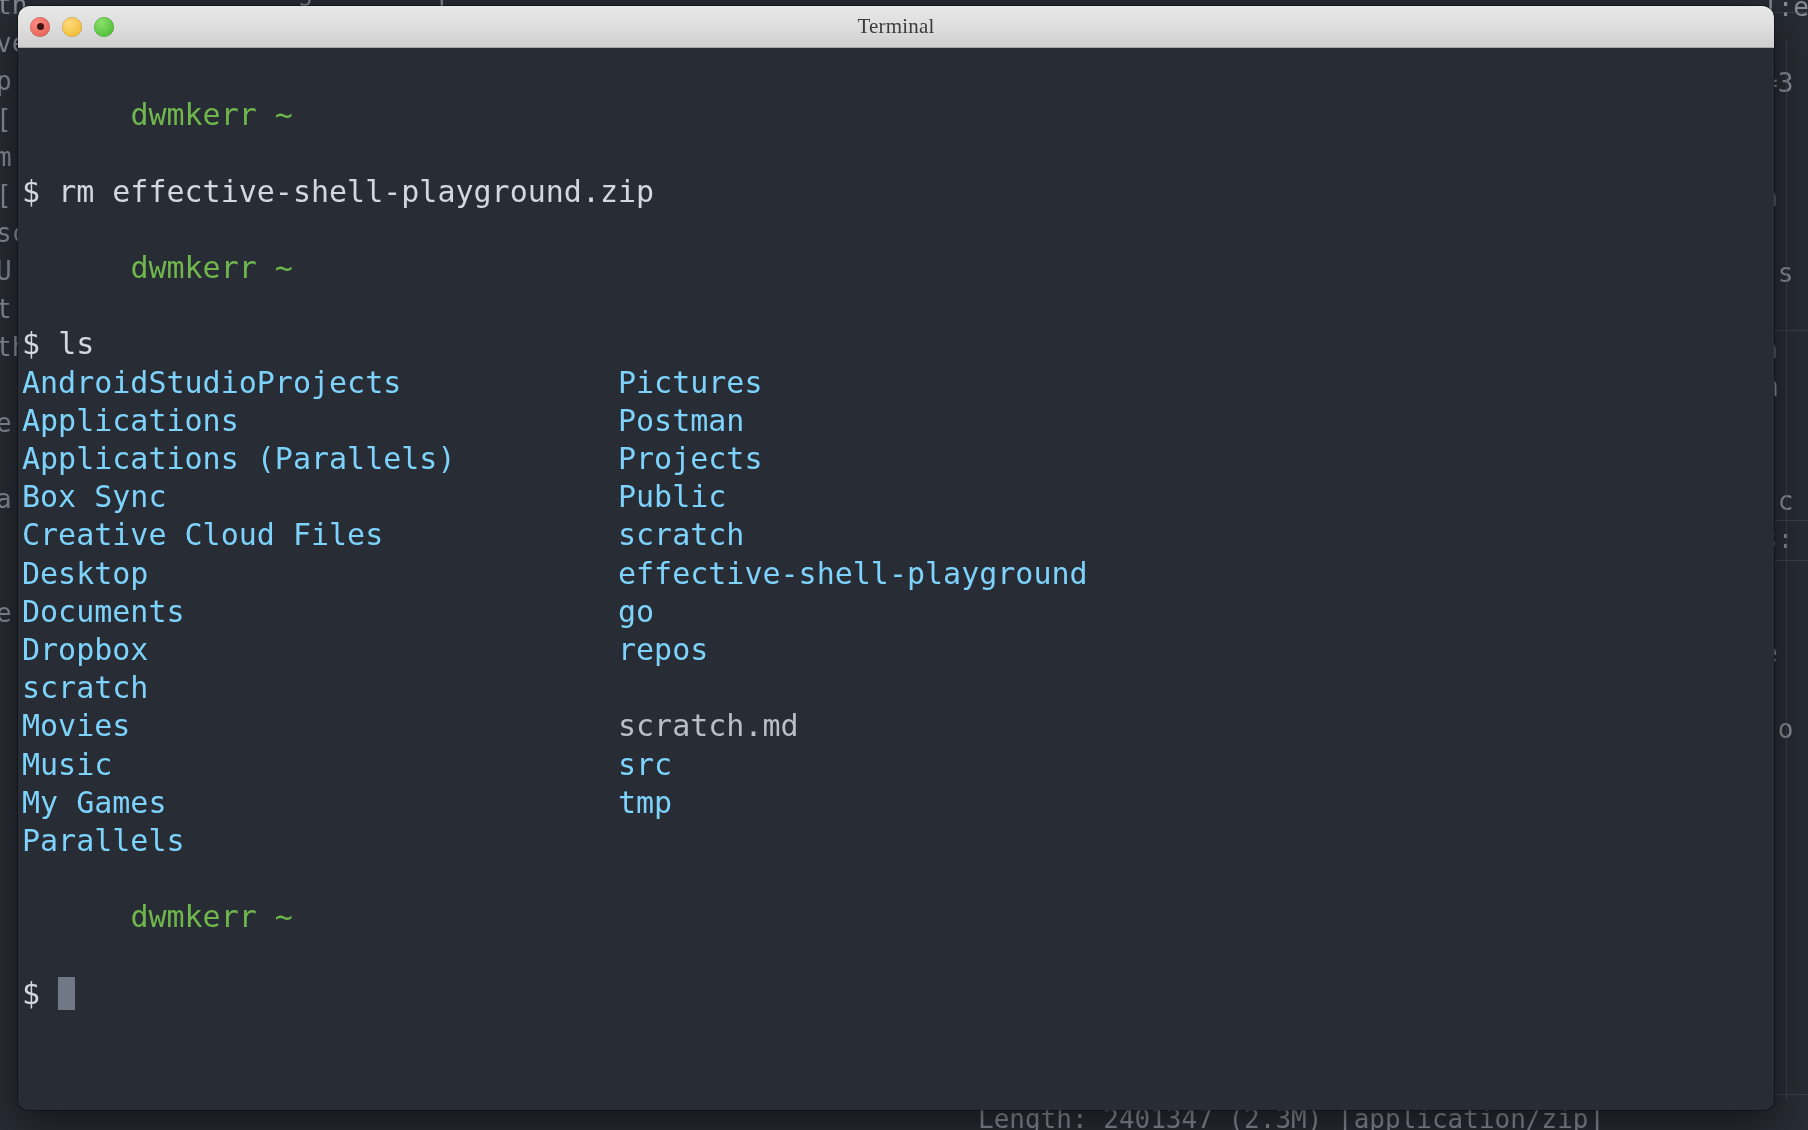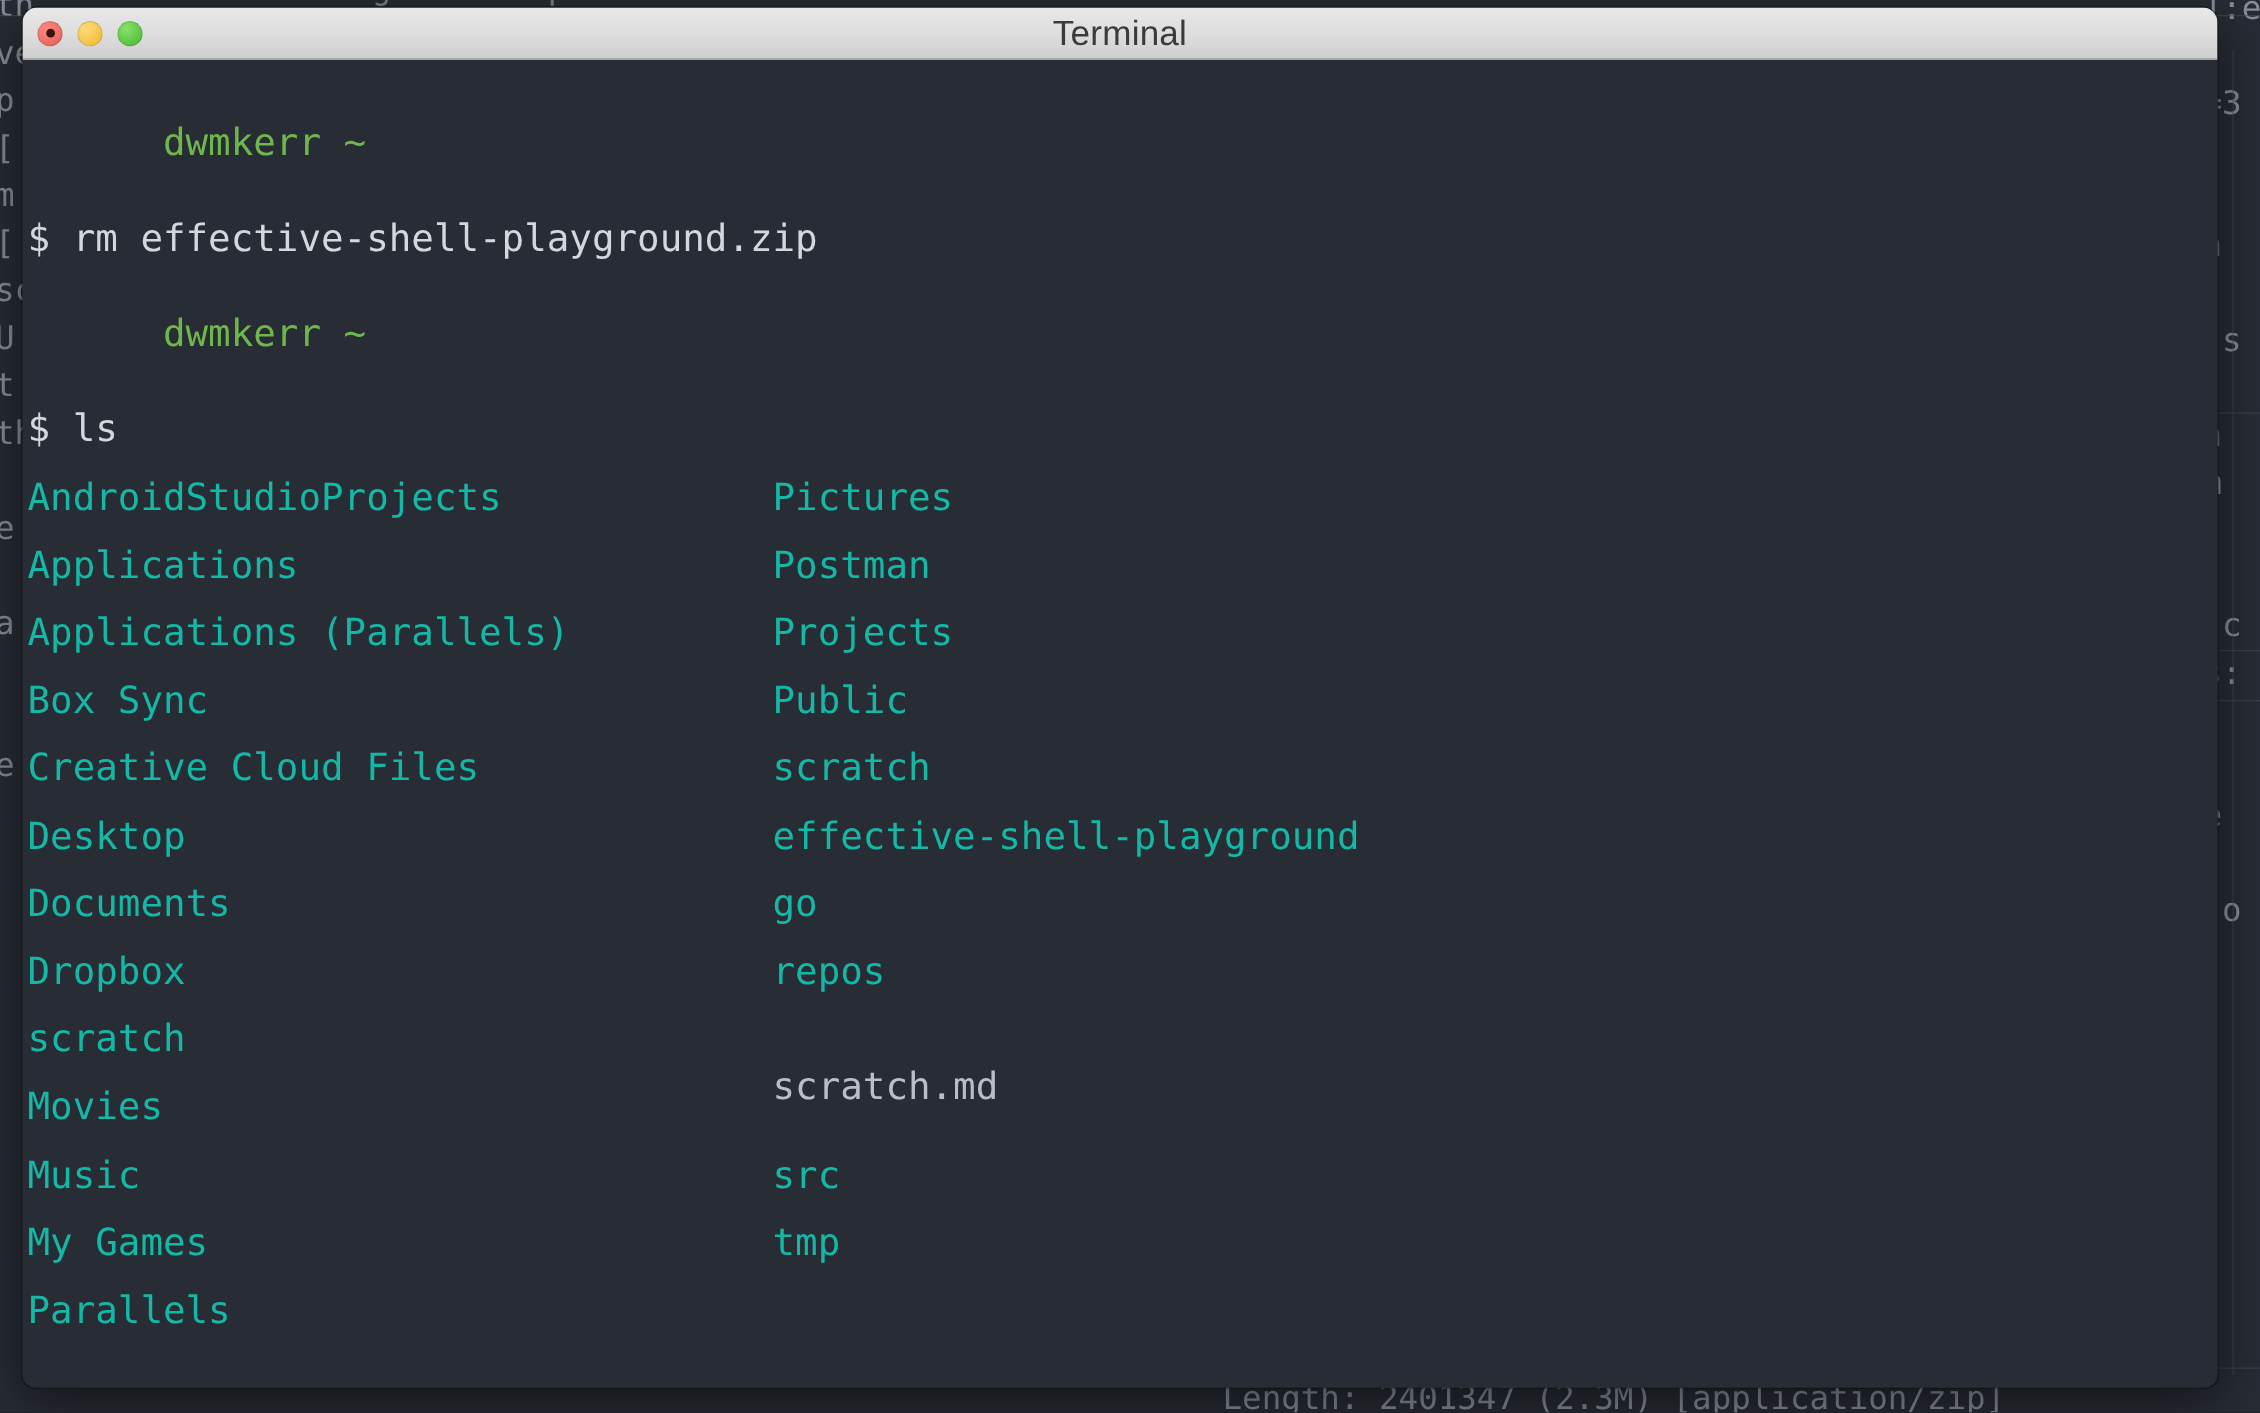--- a/index.html
+++ b/index.html
@@ -111,22 +111,22 @@
   .light.close  { background: radial-gradient(circle at 35% 30%, #ff8a80, #e8685e 70%, #d0524c); box-shadow: inset 0 0 0 .5px rgba(0,0,0,.22); }
   .light.min    { background: radial-gradient(circle at 35% 30%, #ffd97a, #f3c142 70%, #dfae2e); box-shadow: inset 0 0 0 .5px rgba(0,0,0,.22); }
   .light.zoom   { background: radial-gradient(circle at 35% 30%, #8ae06a, #57c33f 70%, #46ad32); box-shadow: inset 0 0 0 .5px rgba(0,0,0,.22); }
   .light.close::after {
     content: "";
     width: 7px; height: 7px;
     border-radius: 50%;
     background: #3a1410;
   }
   #window-title {
-    font-family: Liberation Sans, sans-serif;
-    font-size: 28px;
+    font-family: Liberation Serif, serif;
+    font-size: 21px;
     color: #3b3b3b;
     letter-spacing: .2px;
   }
 
   
   #terminal-body {
     position: relative;
     height: 1063px;
     background: #282c34;
     padding: 10px 0 0 0;
@@ -135,21 +135,21 @@
   .line {
     font-family: "DejaVu Sans Mono", "Liberation Mono", monospace;
     font-size: 30px;
     line-height: 38.2px;
     white-space: pre;
     padding-left: 4px;
     letter-spacing: 0px;
   }
   .prompt-user { color: #6fb74c; }
   .fg-white    { color: #d3d7de; }
-  .fg-dir      { color: #14b8a6; margin-top: 16px; }
+  .fg-dir      { color: #7dd3fc; }
   .fg-file     { color: #b9bec7; }
 
   
   .ls-line {
     font-family: "DejaVu Sans Mono", "Liberation Mono", monospace;
     font-size: 30px;
     line-height: 38.2px;
     white-space: pre;
     padding-left: 4px;
     display: flex;

